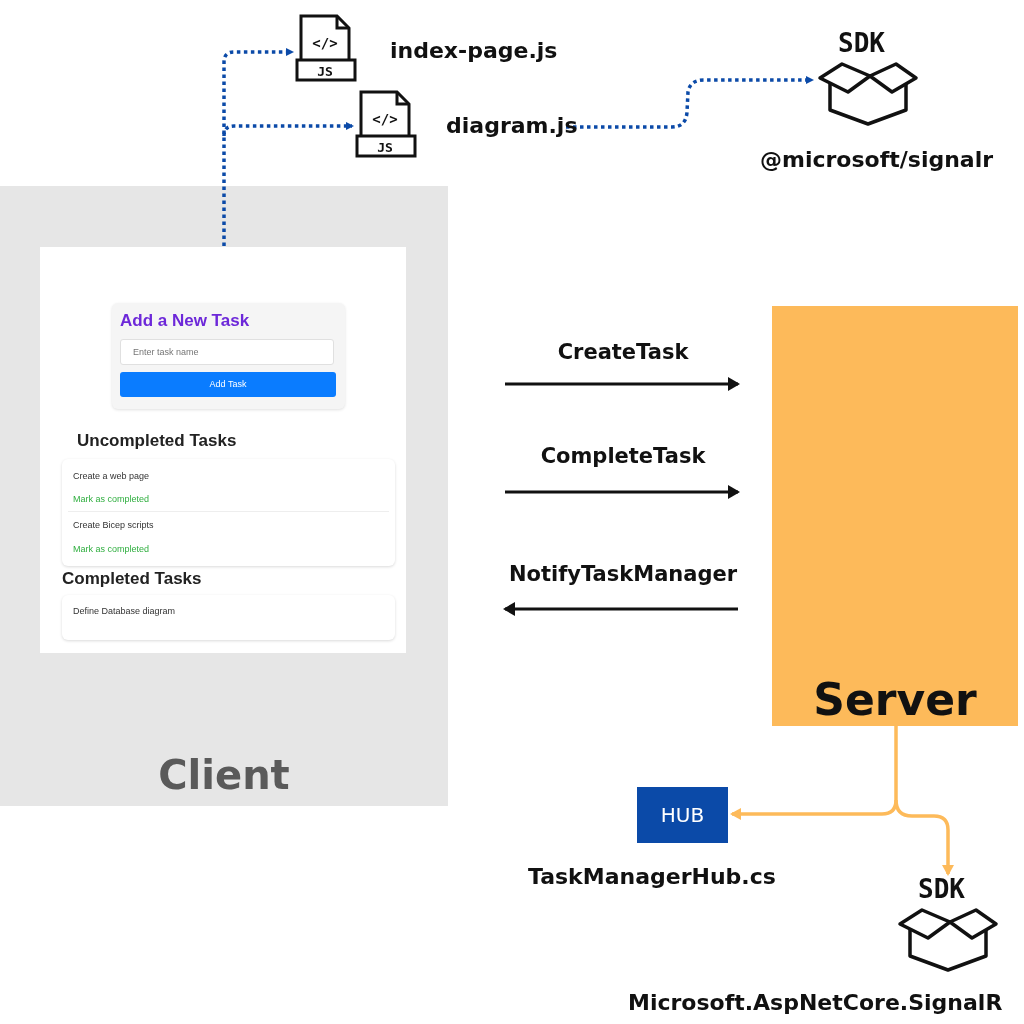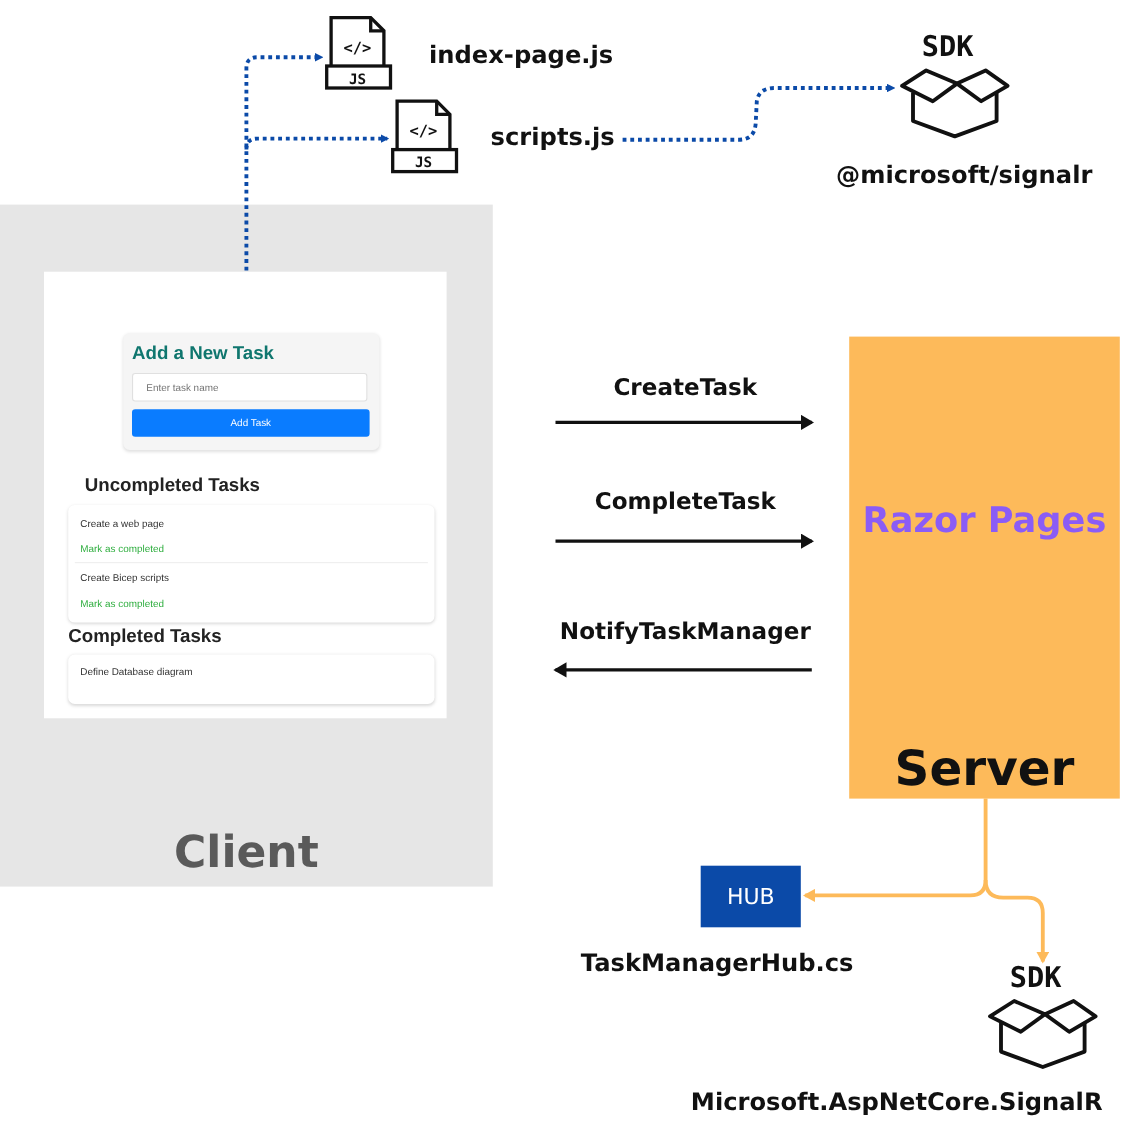--- a/index.html
+++ b/index.html
@@ -4,21 +4,21 @@
 <style>
   html,body{margin:0;padding:0;background:#ffffff;}
   body{width:1024px;height:1024px;position:relative;overflow:hidden;font-family:"DejaVu Sans",sans-serif;color:#111;}
   .abs{position:absolute;}
   #connectors{position:absolute;left:0;top:0;width:1024px;height:1024px;pointer-events:none;}
   .client-zone{left:0;top:186px;width:448px;height:620px;background:#e6e6e6;}
   .client-label{left:0;width:448px;top:752px;text-align:center;font-size:40px;font-weight:bold;color:#5a5a5a;font-family:"DejaVu Sans",sans-serif;}
   .app{left:40px;top:247px;width:366px;height:406px;background:#fff;font-family:"Liberation Sans",sans-serif;}
   .app-title{left:0;width:366px;top:12px;text-align:center;font-size:30px;color:#3c3c3c;font-weight:normal;}
   .add-card{left:72px;top:56px;width:233px;height:106px;background:#f5f5f5;border-radius:6px;box-shadow:0 1px 3px rgba(0,0,0,0.12);}
-  .add-title{left:8px;top:8px;font-size:17px;font-weight:bold;color:#0f766e;}
+  .add-title{left:8px;top:8px;font-size:17px;font-weight:bold;color:#6d28d9;}
   .task-input{left:8px;top:36px;width:214px;height:25px;border:1px solid #e0e0e0;background:#fff;border-radius:3px;font-size:9px;color:#777;box-sizing:border-box;padding:12px;font-family:"Liberation Sans",sans-serif;outline:none;}
   .add-btn{left:8px;top:69px;width:216px;height:25px;background:#0a7cff;border-radius:3px;color:#fff;font-size:9px;border:none;text-align:center;line-height:25px;font-family:"Liberation Sans",sans-serif;cursor:pointer;padding:0;}
   .section-title{left:22px;font-size:17px;font-weight:bold;color:#222;}
   .list-card{left:22px;width:333px;background:#fff;border-radius:6px;box-shadow:0 1px 3px rgba(0,0,0,0.15);}
   .task-name{left:11px;font-size:9px;color:#333;}
   .mark-link{left:11px;font-size:9px;color:#2fae3f;cursor:pointer;}
   .divider{left:6px;width:321px;height:1px;background:#eee;}
   .file-label{font-size:22px;font-weight:bold;color:#111;}
   .op-label{font-size:21px;font-weight:bold;color:#111;text-align:center;width:290px;left:478px;}
   .server{left:772px;top:306px;width:246px;height:420px;background:#fdba5a;}
@@ -106,31 +106,30 @@
 
   <line x1="505" y1="384" x2="738" y2="384" stroke="#111" stroke-width="3" marker-end="url(#arrBlack)"></line>
   <line x1="505" y1="492" x2="738" y2="492" stroke="#111" stroke-width="3" marker-end="url(#arrBlack)"></line>
   <line x1="738" y1="609" x2="505" y2="609" stroke="#111" stroke-width="3" marker-end="url(#arrBlack)"></line>
 
   <path d="M896,726 L896,800 Q896,814 882,814 L732,814" fill="none" stroke="#fdba5a" stroke-width="3.5" marker-end="url(#arrOrange)"></path>
   <path d="M896,800 Q896,816 912,816 L934,816 Q948,816 948,830 L948,874" fill="none" stroke="#fdba5a" stroke-width="3.5" marker-end="url(#arrOrange)"></path>
 </svg>
 
 <div class="abs file-label" style="left:390px;top:38px;">index-page.js</div>
-<div class="abs file-label" style="left:446px;top:113px;">scripts.js</div>
+<div class="abs file-label" style="left:446px;top:113px;">diagram.js</div>
 
 <div class="abs sdk-text" style="left:838px;top:28px;">SDK</div>
 <div class="abs lbl" style="left:760px;top:147px;">@microsoft/signalr</div>
 
 <div class="abs op-label" style="top:340px;">CreateTask</div>
 <div class="abs op-label" style="top:444px;">CompleteTask</div>
 <div class="abs op-label" style="top:562px;">NotifyTaskManager</div>
 
 <div class="abs server">
-  <div class="abs razor">Razor Pages</div>
   <div class="abs server-label">Server</div>
 </div>
 
 <div class="abs hub">HUB</div>
 <div class="abs lbl" style="left:528px;top:864px;">TaskManagerHub.cs</div>
 
 <div class="abs sdk-text" style="left:918px;top:874px;">SDK</div>
 <div class="abs lbl" style="left:628px;top:990px;">Microsoft.AspNetCore.SignalR</div>
 
 </body></html>

